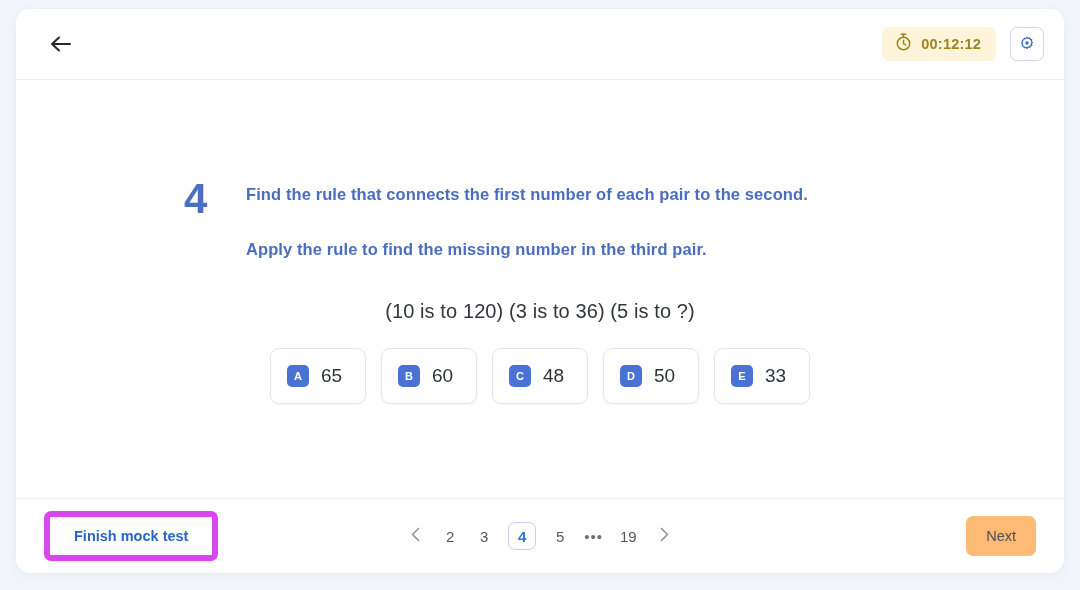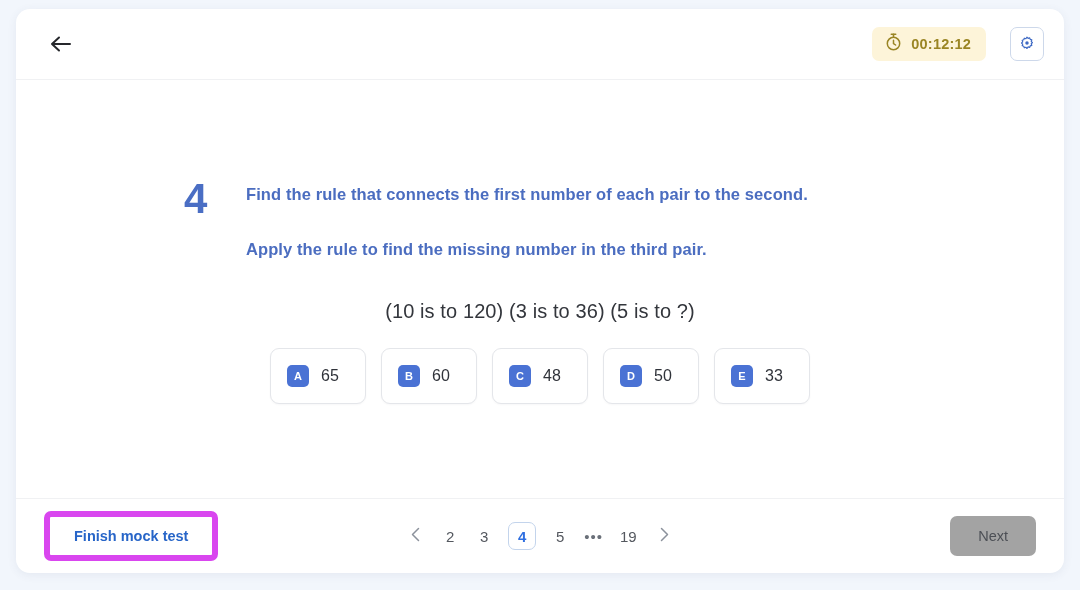--- a/index.html
+++ b/index.html
@@ -52,21 +52,21 @@
     cursor: pointer;
     background: none;
     border: none;
     padding: 0;
   }
   .back-btn svg { display:block; }
   .header-right {
     margin-left: auto;
     display: flex;
     align-items: center;
-    gap: 24px;
+    gap: 14px;
   }
   .timer-pill {
     display: flex;
     align-items: center;
     gap: 9px;
     background: #fdf4d9;
     border-radius: 7px;
     padding: 8px 15px 8px 13px;
     height: 18px;
   }
@@ -162,21 +162,21 @@
     background: #4a72d4;
     color: #ffffff;
     font-size: 11px;
     font-weight: bold;
     display: flex;
     align-items: center;
     justify-content: center;
     flex: 0 0 auto;
   }
   .option-text {
-    font-size: 16px;
+    font-size: 19px;
     color: #30333a;
     white-space: nowrap;
   }
 
   
   .footer {
     flex: 0 0 74px;
     height: 74px;
     display: flex;
     align-items: center;
@@ -236,26 +236,26 @@
     box-sizing: border-box;
   }
   .page-ellipsis {
     font-size: 15px;
     color: #6a7079;
     letter-spacing: 1px;
     user-select: none;
   }
   .next-btn {
     margin-left: auto;
-    background: #a3a3a3;
+    background: #fdba74;
     border: none;
     border-radius: 7px;
     color: #4c4f55;
     font-size: 14.5px;
-    padding: 12px 28px;
+    padding: 12px 20px;
     cursor: pointer;
     font-family: "Liberation Sans", sans-serif;
   }
 </style>
 </head>
 <body>
 
 <div class="page">
   <div class="card">
 

